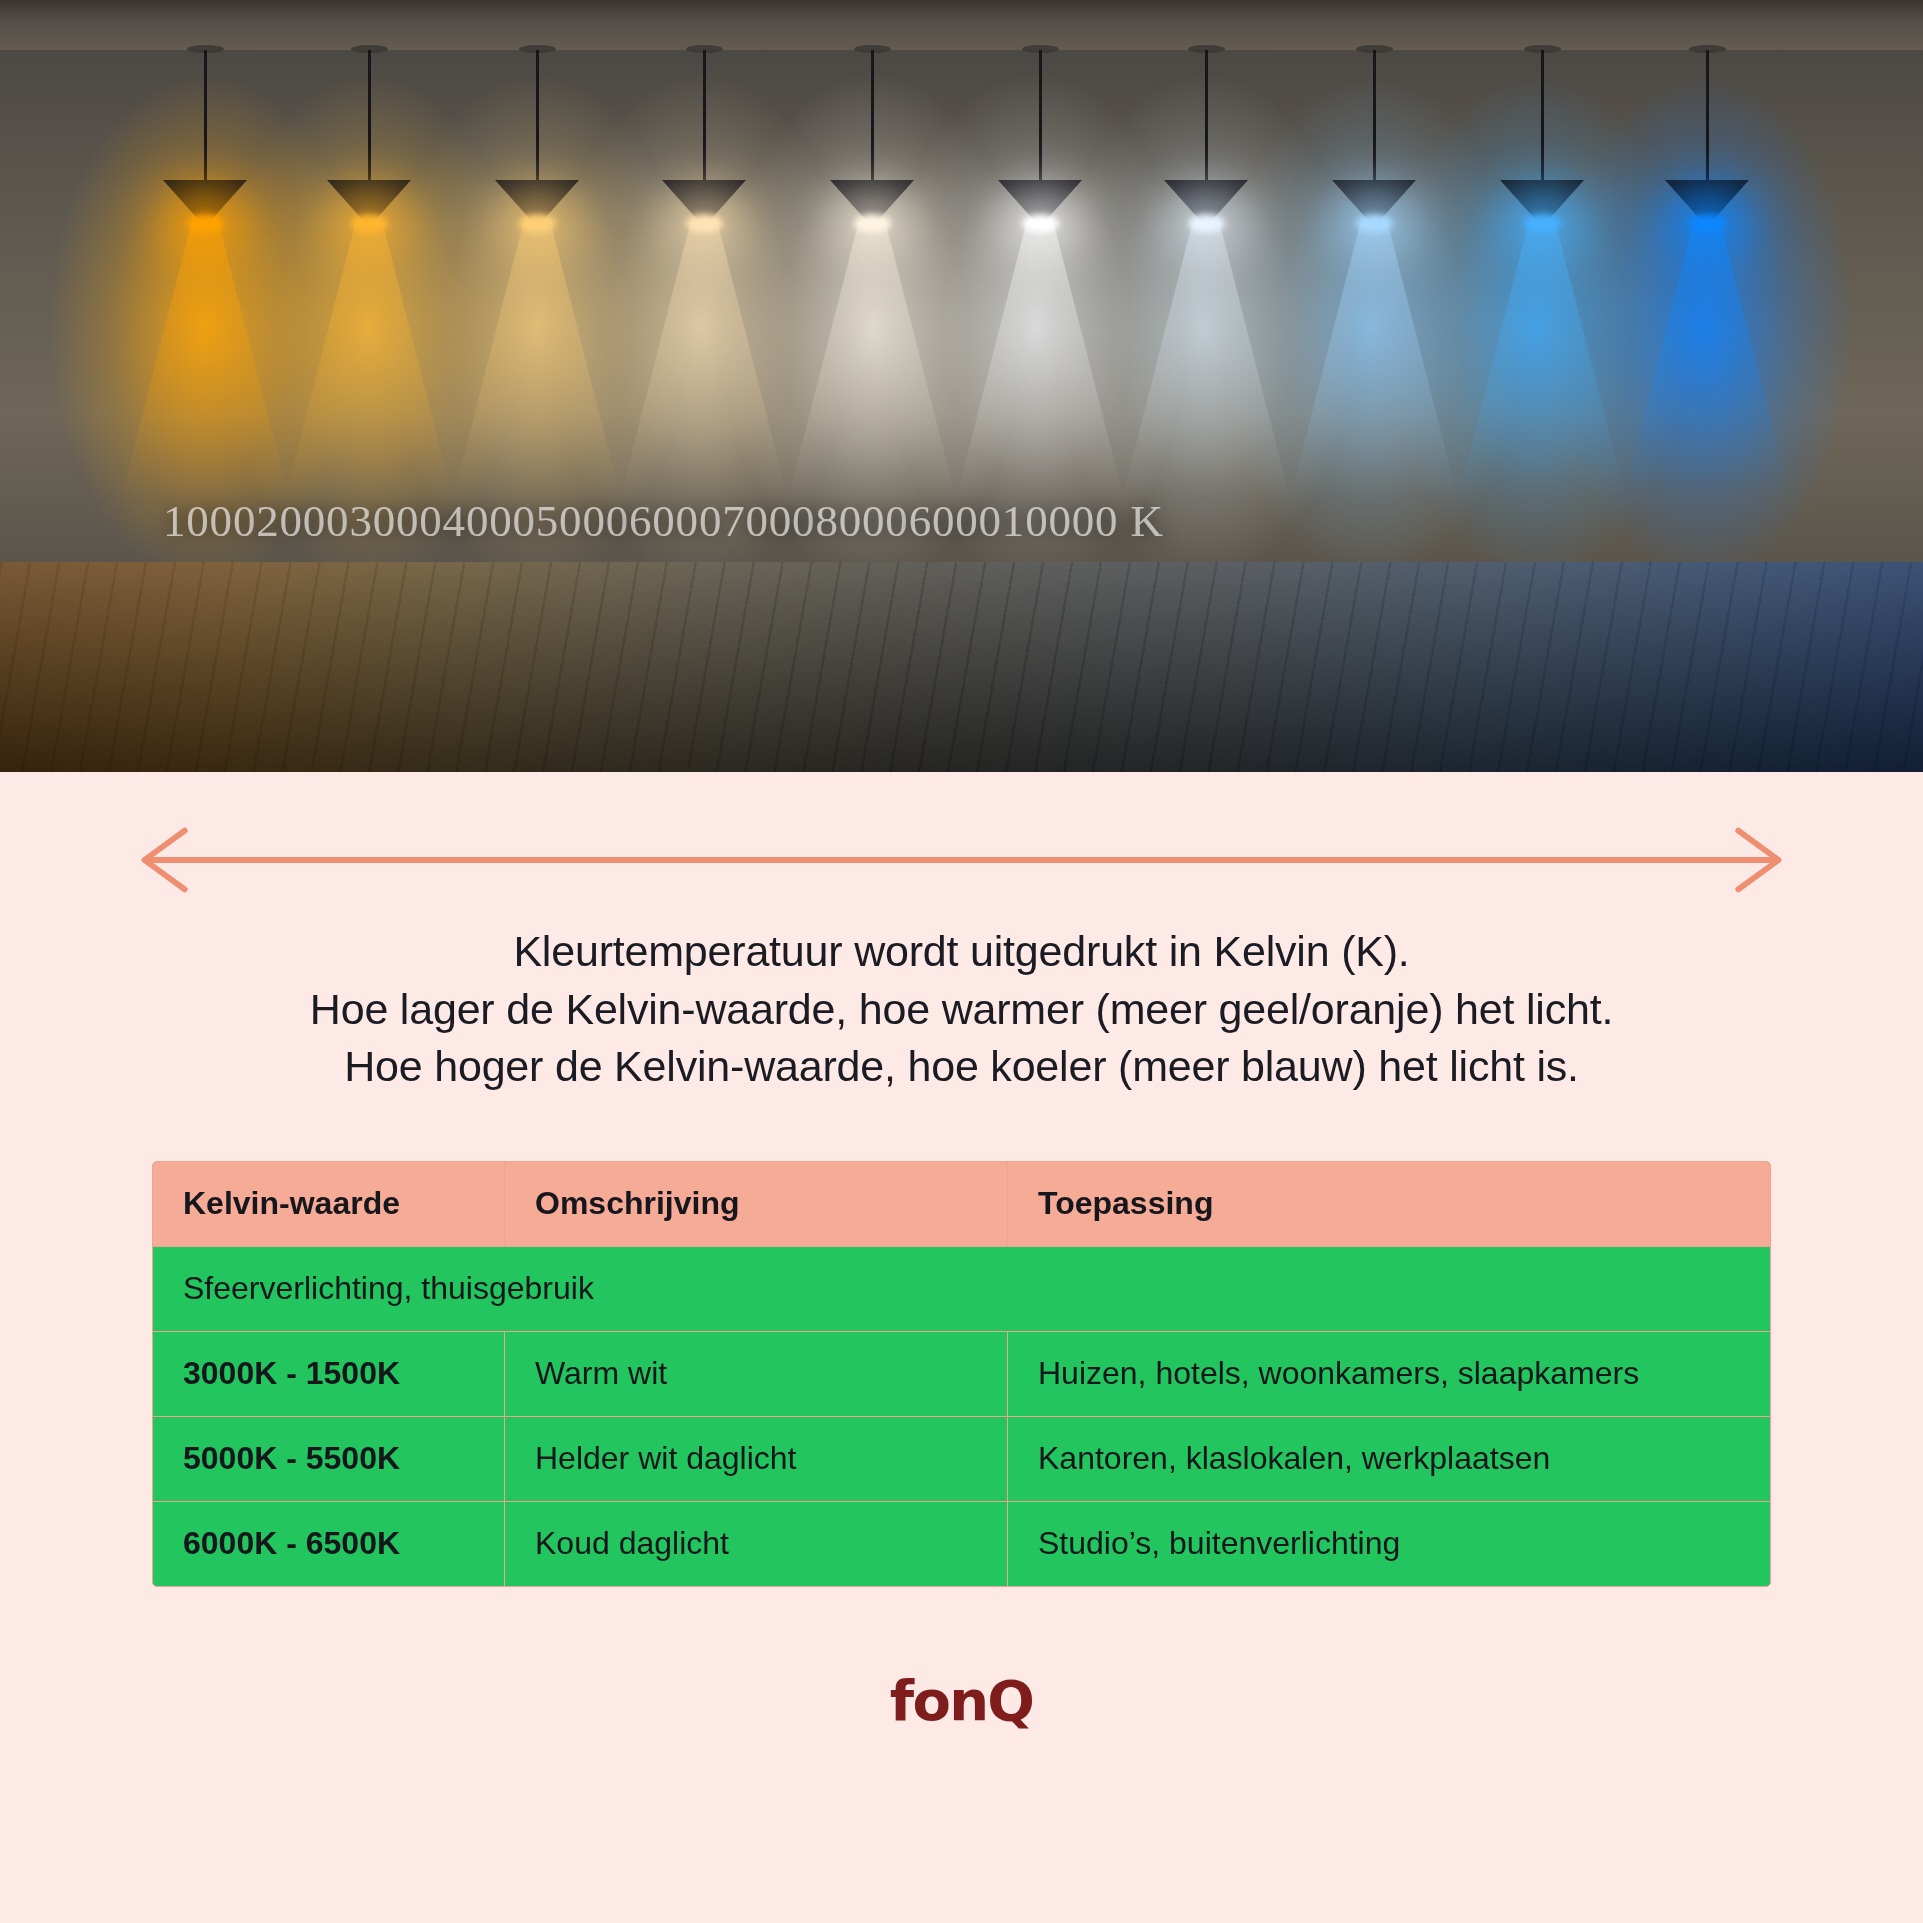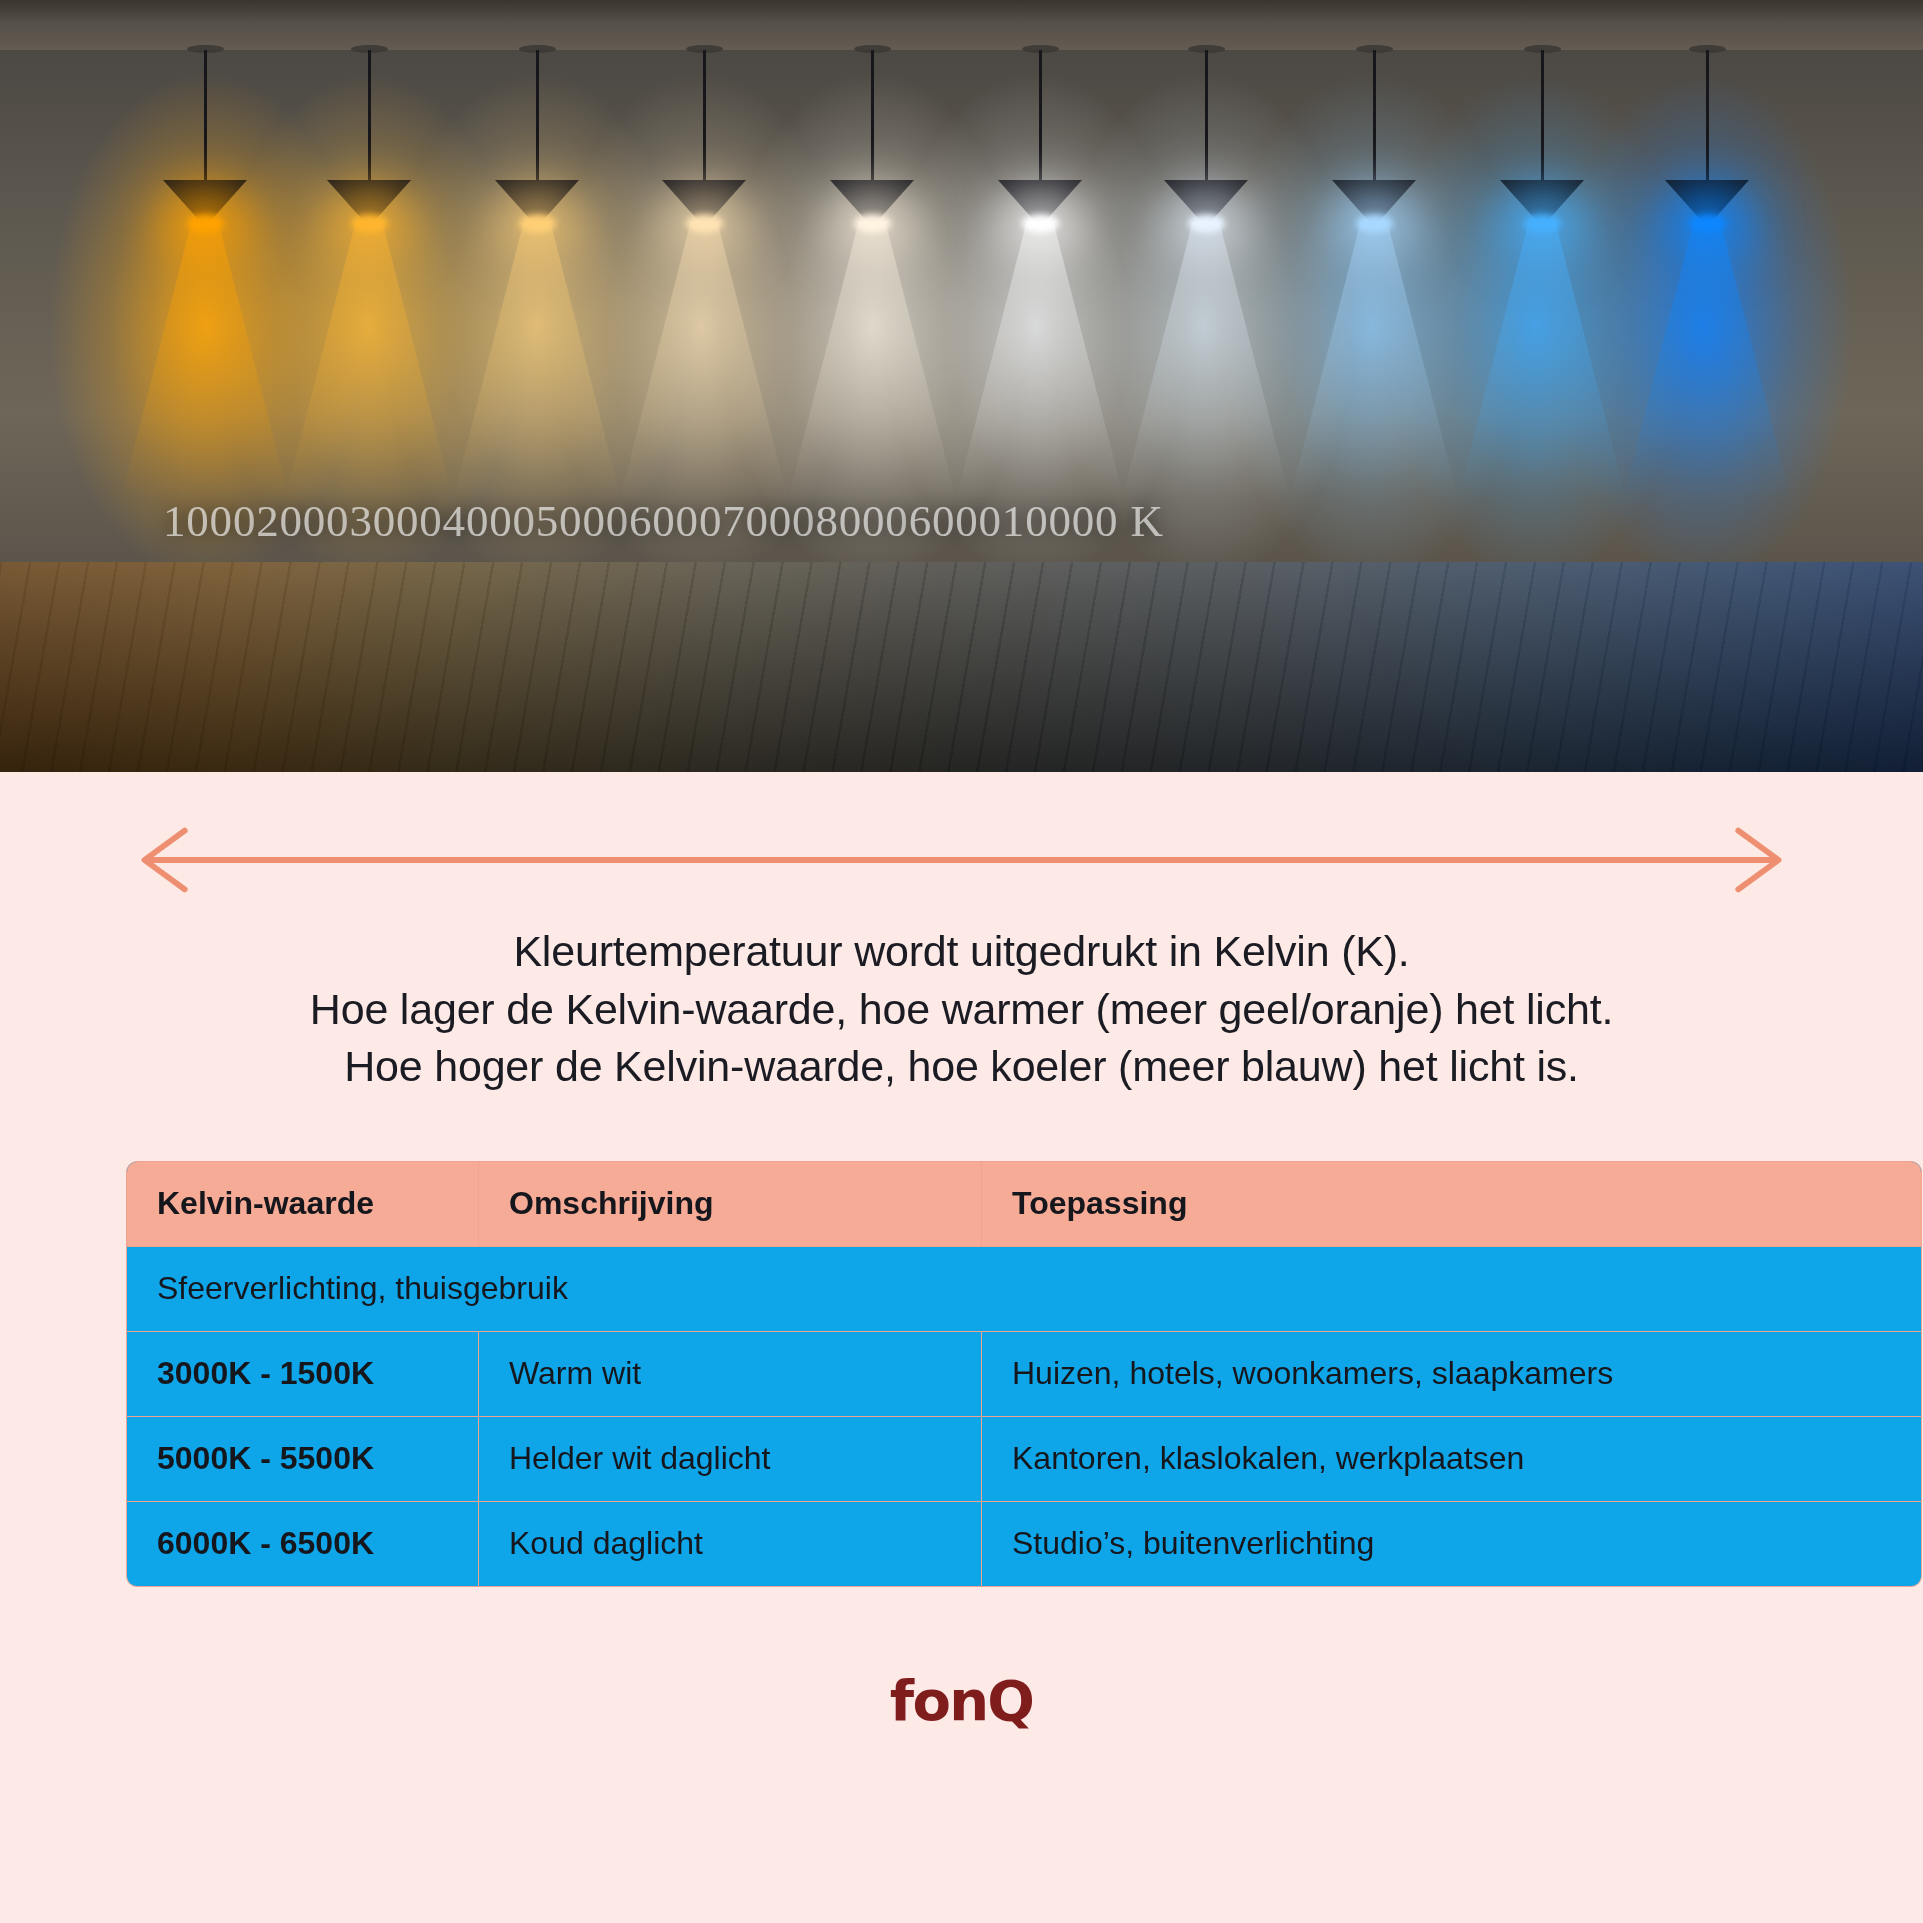--- a/index.html
+++ b/index.html
@@ -173,25 +173,25 @@
     color: #1b1b23;
     font-size: 43px;
     line-height: 1.34;
     font-weight: 400;
     letter-spacing: -0.2px;
   }
   .lead b { font-weight: 400; }
 
   .table {
     margin: 65px auto 0;
-    width: 1796px;
+    width: 1619px;
     border: 0.8px solid #f0a48f;
-    border-radius: 11px;
+    border-radius: 5px;
     overflow: hidden;
-    background: #0ea5e9;
+    background: #22c55e;
     box-sizing: border-box;
   }
   .row {
     display: flex;
     border-bottom: 0.8px solid #f0a48f;
   }
   .row:last-child { border-bottom: none; }
   .row.header {
     background: #f6ab96;
   }

